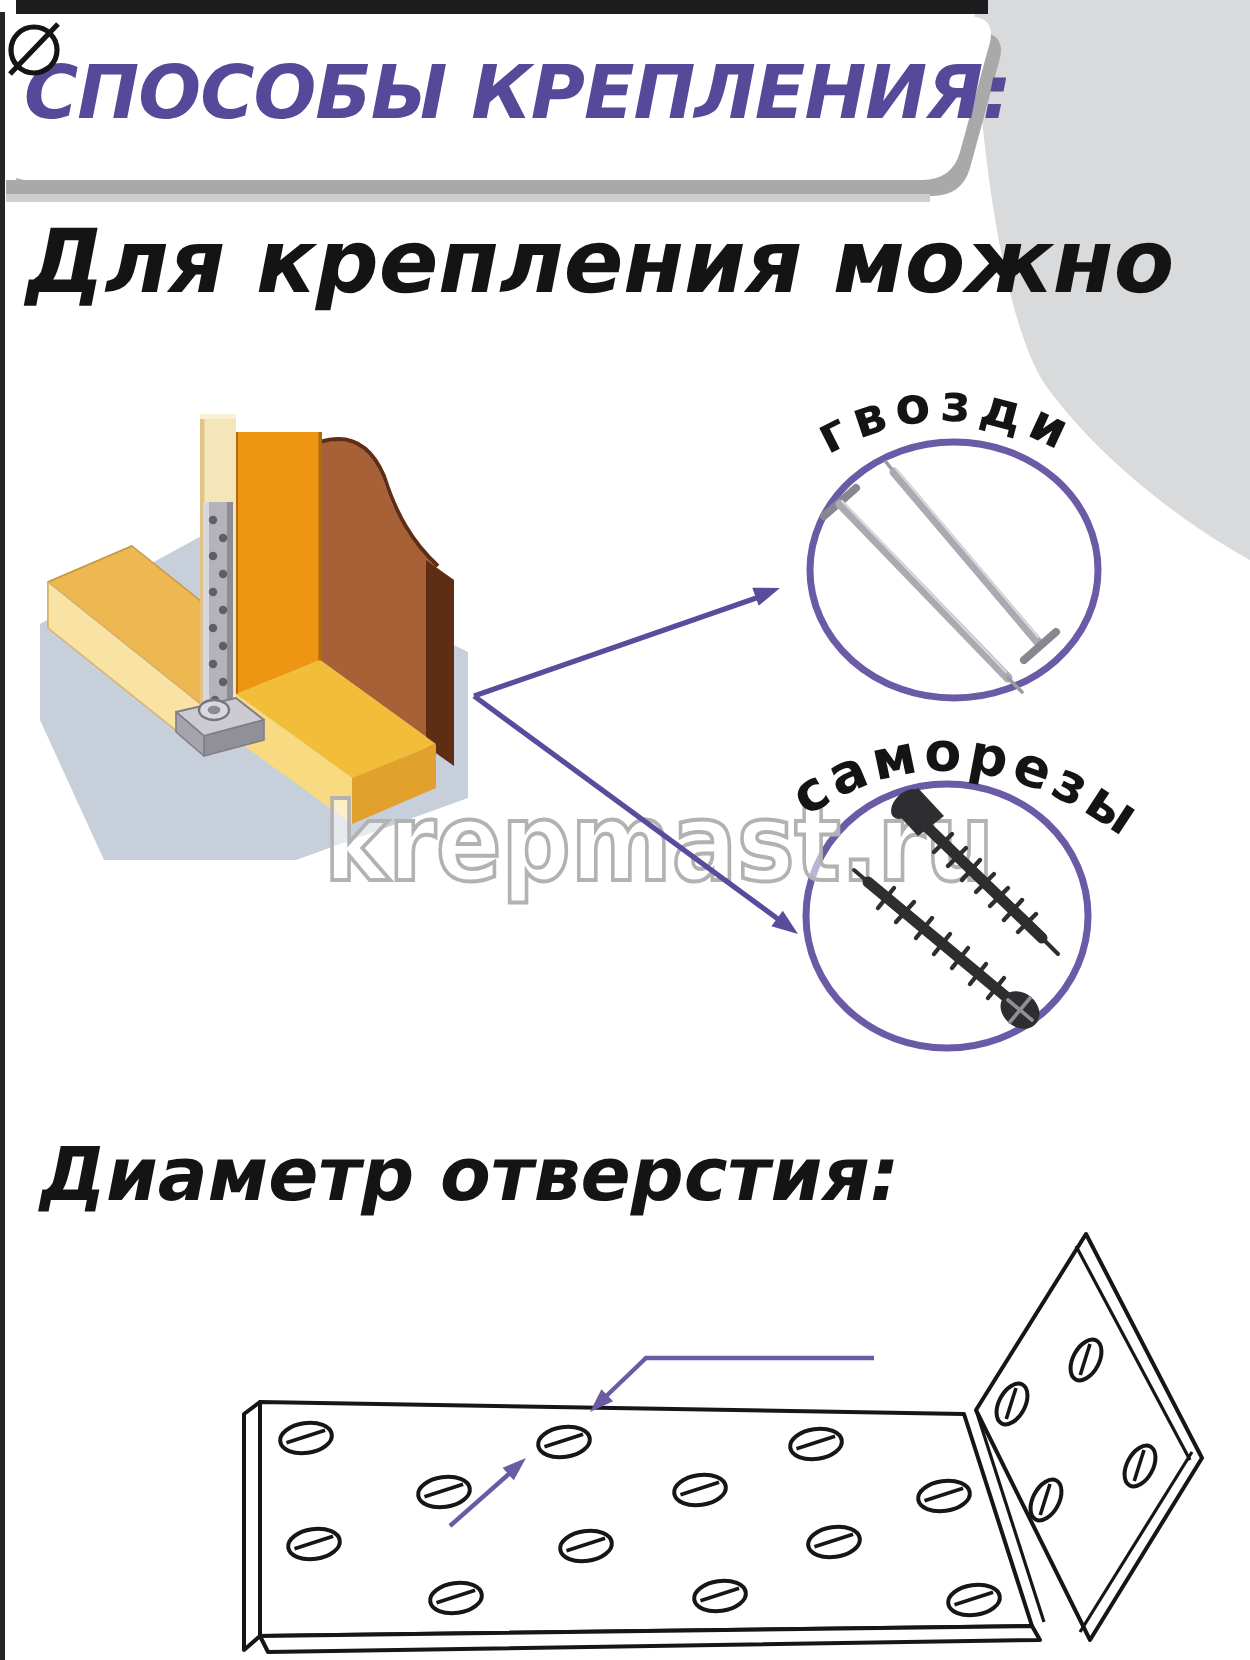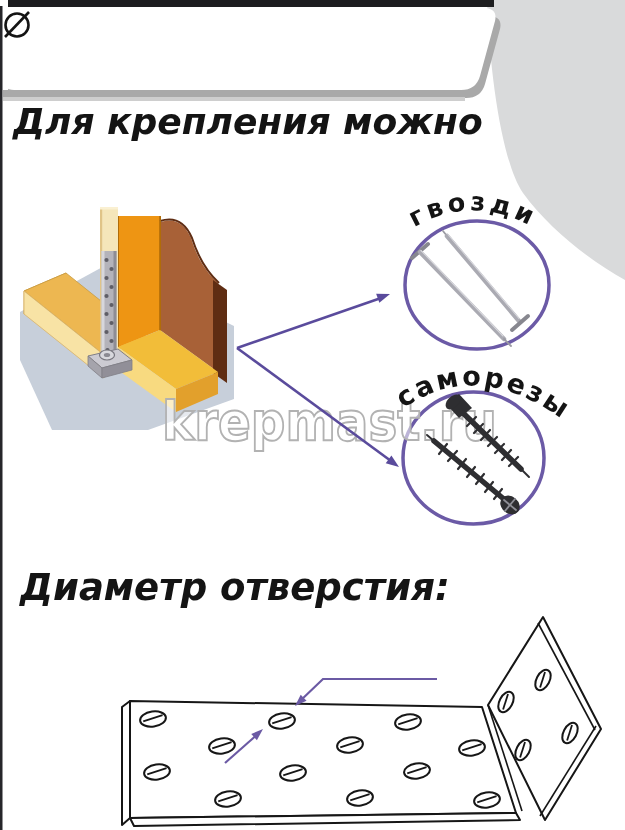--- a/index.html
+++ b/index.html
@@ -7,21 +7,21 @@
     position:relative;width:625px;height:830px;background:#ffffff;
     overflow:hidden;font-family:"DejaVu Sans","Liberation Sans",sans-serif;
   }
   .art{position:absolute;left:0;top:0;width:625px;height:830px;}
   .art text{font-family:"DejaVu Sans","Liberation Sans",sans-serif;}
   .txt{position:absolute;font-style:italic;font-weight:bold;white-space:nowrap;}
   #title{
     left:12px;top:25px;width:486px;font-size:37px;line-height:44px;
     color:#56499a;letter-spacing:-0.5px;
   }
-  #intro{left:13px;top:102px;font-size:36px;line-height:39px;color:#141414;}
+  #intro{left:13px;top:112px;font-size:44px;line-height:39px;color:#141414;}
   #hole-heading{left:20px;top:566px;font-size:37px;color:#141414;text-align:right;}
   #dim-label{
     left:318px;top:641px;display:flex;align-items:baseline;color:#141414;
   }
   #dim-label .sym{position:relative;top:6px;margin-right:3px;}
   #dim-label .val{font-style:italic;font-weight:bold;font-size:36px;}
   #dim-label .unit{font-style:italic;font-weight:bold;font-size:27px;margin-left:1px;}
 </style>
 </head>
 <body>
@@ -248,20 +248,21 @@
       <g transform="translate(295,706) rotate(136)">
           <path d="M0,0 L-12,4.2 L-12,-4.2 Z" stroke="none"></path>
         </g>
       <path d="M225,763 L259,733" fill="none"></path>
       <g transform="translate(263,729) rotate(-42)">
           <path d="M0,0 L-12,4.2 L-12,-4.2 Z" stroke="none"></path>
         </g>
     </g>
   </svg>
 
+  <div class="txt" id="title">СПОСОБЫ КРЕПЛЕНИЯ:</div>
 
   <div class="txt" id="intro">
     <div>Для крепления можно</div>
   </div>
 
   <div class="txt" id="hole-heading">Диаметр отверстия:</div>
 
   <div id="dim-label">
     <svg class="sym" width="34" height="36" viewBox="0 0 34 36">
       <circle cx="17" cy="19" r="11.5" fill="none" stroke="#141414" stroke-width="2.6"></circle>

